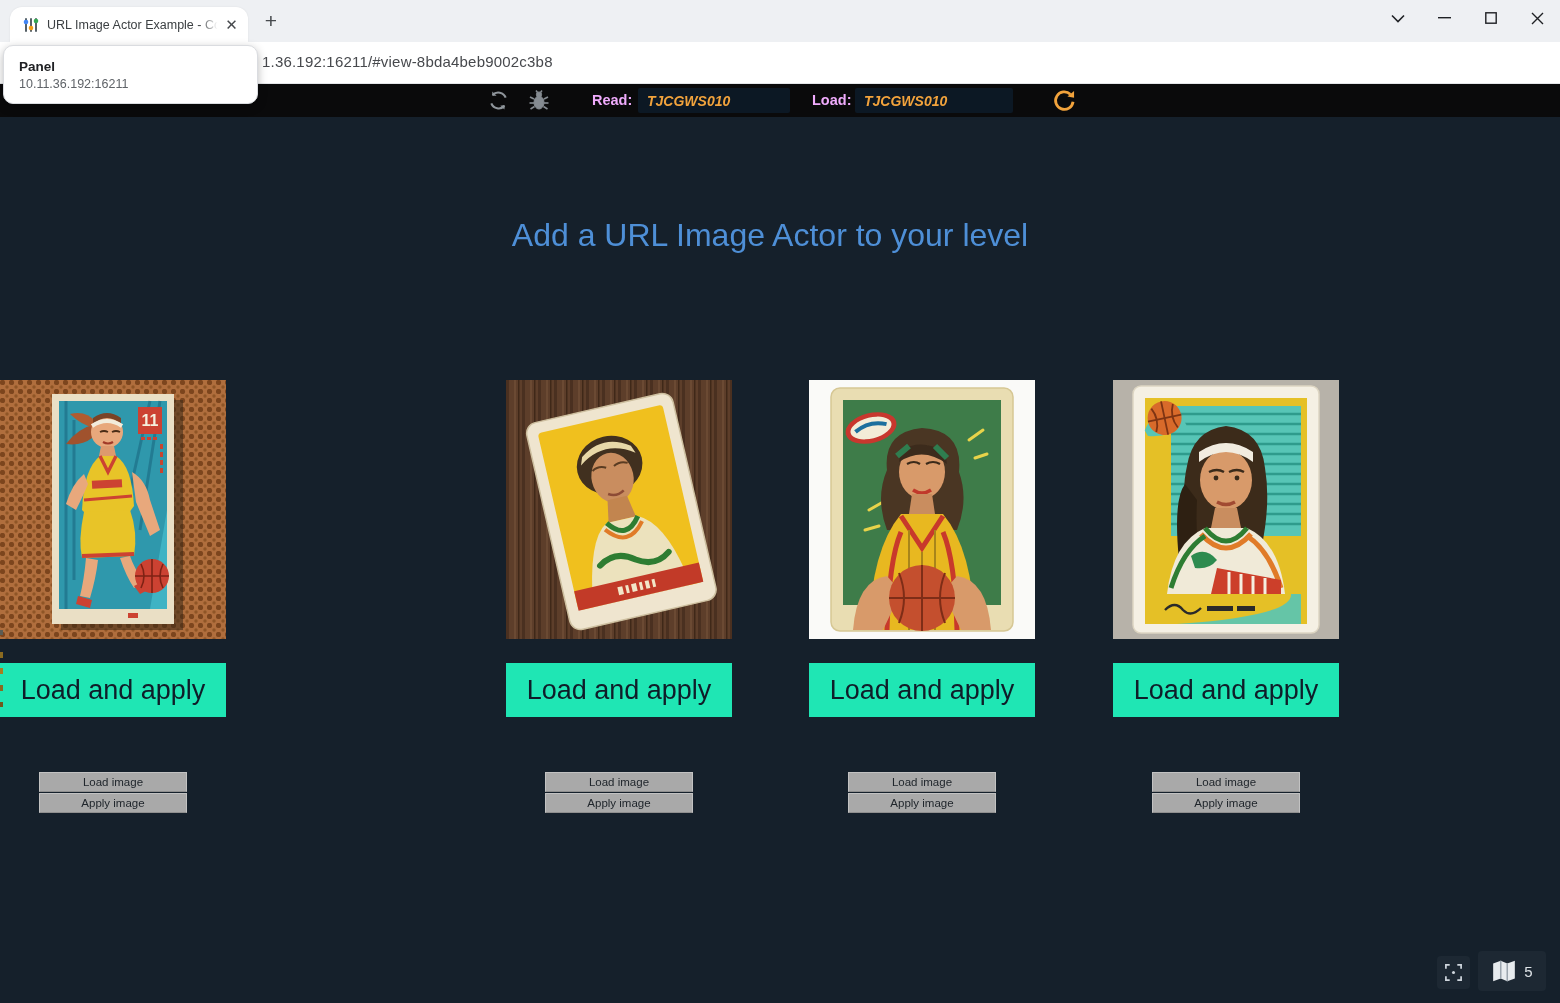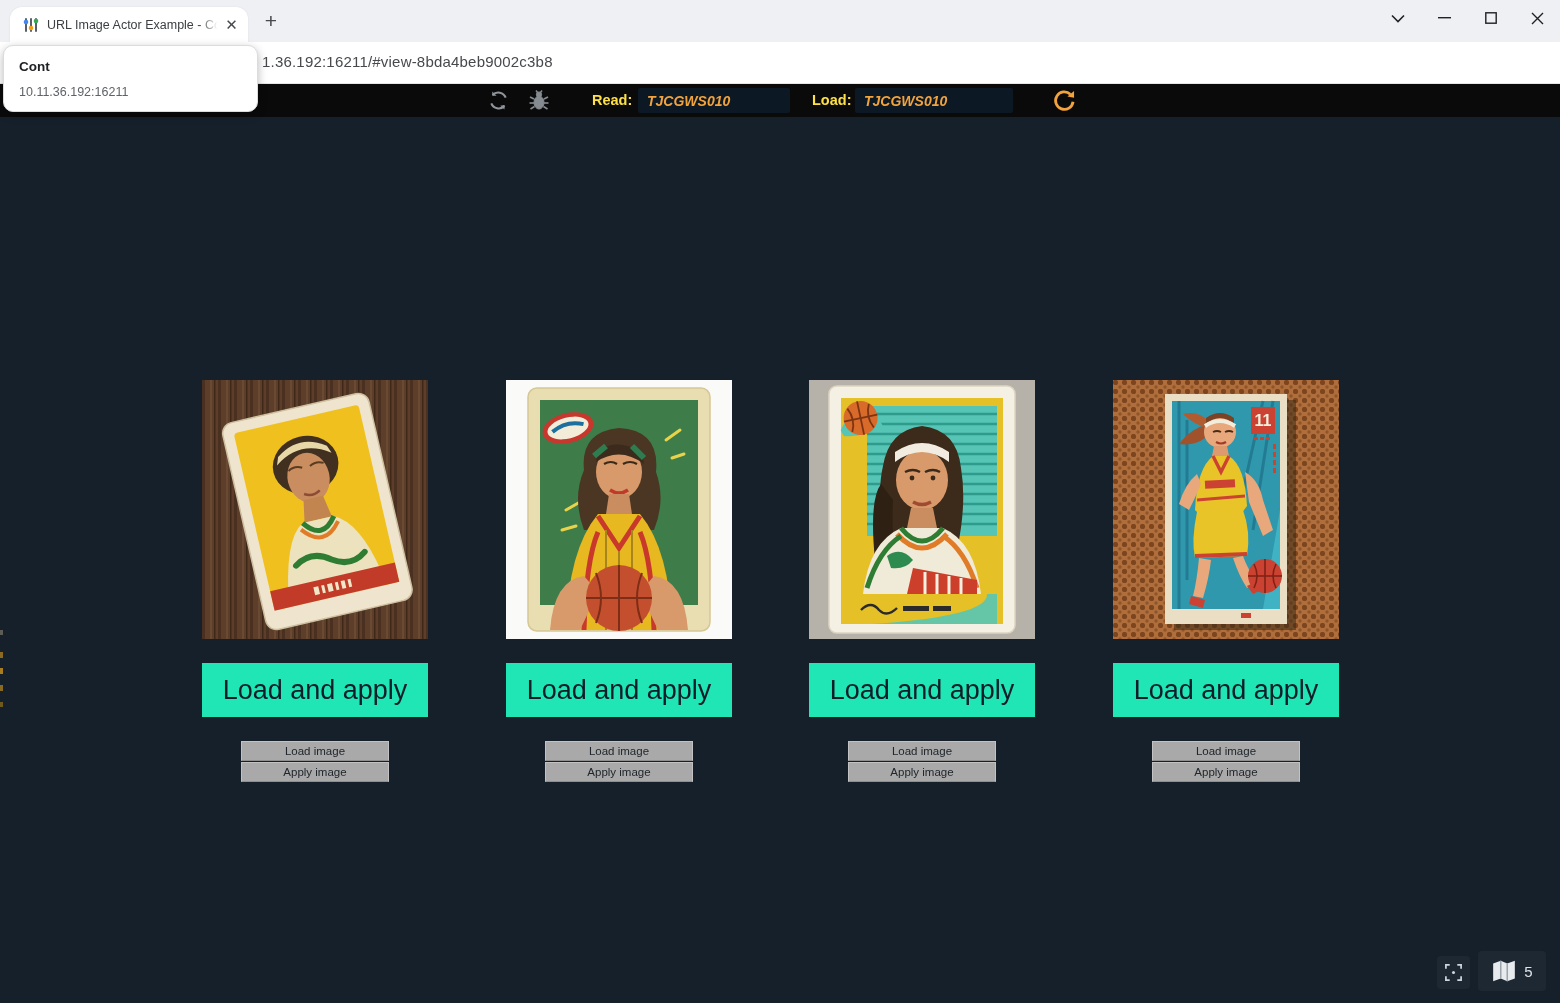--- a/index.html
+++ b/index.html
@@ -24,39 +24,39 @@
   .cookie i { position:absolute; border-radius:50%; background:#a05a1c; }
   .avatar { position:absolute; left:1437px; top:47px; width:28px; height:28px; border-radius:50%; background:radial-gradient(circle at 38% 32%, #f0c08a 0 18%, #c27a45 45%, #6e3f24 85%); border:1px solid #d7d9dc; }
   .update-pill { position:absolute; left:1471px; top:47px; width:77px; height:28px; border:1.5px solid #1f8a3d; border-radius:15px; background:#fff; display:flex; align-items:center; justify-content:center; gap:6px; }
   .update-pill span { font-size:13.5px; color:#202124; }
   .vdots { display:inline-flex; flex-direction:column; gap:2.5px; }
   .vdots b { width:3px; height:3px; border-radius:50%; background:#1f8a3d; }
 
   
   .hovercard { position:absolute; left:3px; top:45px; width:255px; background:#fff; border:1px solid #dadce0; border-radius:10px; box-shadow:0 3px 10px rgba(0,0,0,.28); padding:11px 15px 12px; z-index:30; }
   .hovercard .t { font-size:13.5px; font-weight:bold; color:#202124; line-height:1.5; }
-  .hovercard .u { font-size:12.5px; color:#5f6368; margin-top:8px; }
+  .hovercard .u { font-size:12.5px; color:#5f6368; margin-top:0; }
 
   
   .appbar { position:absolute; left:0; top:84px; width:1560px; height:33px; background:#0a0a0b; }
-  .appbar .lab { position:absolute; top:8px; color:#fde047; font-size:14.5px; font-weight:bold; }
+  .appbar .lab { position:absolute; top:8px; color:#f0abfc; font-size:14.5px; font-weight:bold; }
   .hdr-input { position:absolute; top:4px; height:25px; background:#0c1824; border:none; border-radius:2px; color:#f2a33c; font-style:italic; font-size:14px; font-weight:bold; padding:0 9px; font-family:"Liberation Sans",sans-serif; outline:none; }
   .abico { position:absolute; top:5px; }
 
   
   .page { position:absolute; left:0; top:117px; width:1560px; height:886px; background:#15202b; }
   .page-title { position:absolute; left:0; right:20px; top:100px; text-align:center; font-size:32px; color:#4e8fd7; }
   .page-sub { position:absolute; left:0; right:20px; top:146px; text-align:center; font-size:12.5px; font-weight:bold; color:#3f9ff2; }
 
   .col { position:absolute; top:263px; width:216px; }
   .col:nth-of-type(1){ left:202px; } .col:nth-of-type(2){ left:506px; }
   .col:nth-of-type(3){ left:809px; } .col:nth-of-type(4){ left:1113px; }
   .card-img { width:226px; height:259px; display:block; }
   .btn-primary { position:absolute; left:0; top:283px; width:226px; height:54px; background:#1fe6b4; border:none; font-family:"Liberation Sans",sans-serif; font-size:27px; color:#0f1d29; cursor:pointer; }
-  .btn-small { position:absolute; left:39px; width:148px; height:20px; background:#a9a9a9; border:1px solid #c2c2c2; border-bottom-color:#8f8f8f; font-family:"Liberation Sans",sans-serif; font-size:11.5px; color:#20262c; cursor:pointer; }
+  .btn-small { position:absolute; left:39px; width:148px; height:20px; background:#a9a9a9; border:1px solid #c2c2c2; border-bottom-color:#8f8f8f; font-family:"Liberation Sans",sans-serif; font-size:11.5px; color:#20262c; cursor:pointer;margin-top:31px; }
   .btn-load { top:361px; } .btn-apply { top:382px; }
 
   
   .ov-box { position:absolute; background:#1d2833; border-radius:4px; display:flex; align-items:center; justify-content:center; }
   .ov-fs { left:1437px; top:956px; width:33px; height:33px; }
   .ov-map { left:1478px; top:951px; width:68px; height:40px; gap:7px; }
   .ov-map span { color:#dfe4e8; font-size:15px; }
 
   .edge-dot { position:absolute; left:0; width:3px; }
 </style>
@@ -185,25 +185,26 @@
   <input class="hdr-input" style="left: 855px; width: 158px;" value="TJCGWS010">
   <div class="abico" style="left:1052px; top:4px;">
     <svg width="25" height="25" viewBox="0 0 24 24">
       <path d="M20.2 13.2 A8.4 8.4 0 1 1 17.6 6" fill="none" stroke="#f2a33c" stroke-width="2.7"></path>
       <path d="M21.2 2.8 L21.2 9.4 L14.8 8.2 Z" fill="#f2a33c"></path>
     </svg>
   </div>
 </div>
 
 <div class="hovercard">
-  <div class="t">Cont</div>
+  <div class="t">Panel</div>
   <div class="u">10.11.36.192:16211</div>
 </div>
 
 <div class="page">
+  <div class="page-title">Add a URL Image Actor to your level</div>
 
   <div class="col">
     <svg class="card-img" viewBox="0 0 226 259">
       <defs>
         <pattern id="wood" width="16" height="259" patternUnits="userSpaceOnUse">
           <rect width="16" height="259" fill="#5d3e2a"></rect>
           <rect x="0" width="3" height="259" fill="#4a3020"></rect>
           <rect x="8" width="2" height="259" fill="#6b4a33"></rect>
           <rect x="12" width="1.5" height="259" fill="#3f2818"></rect>
         </pattern>

